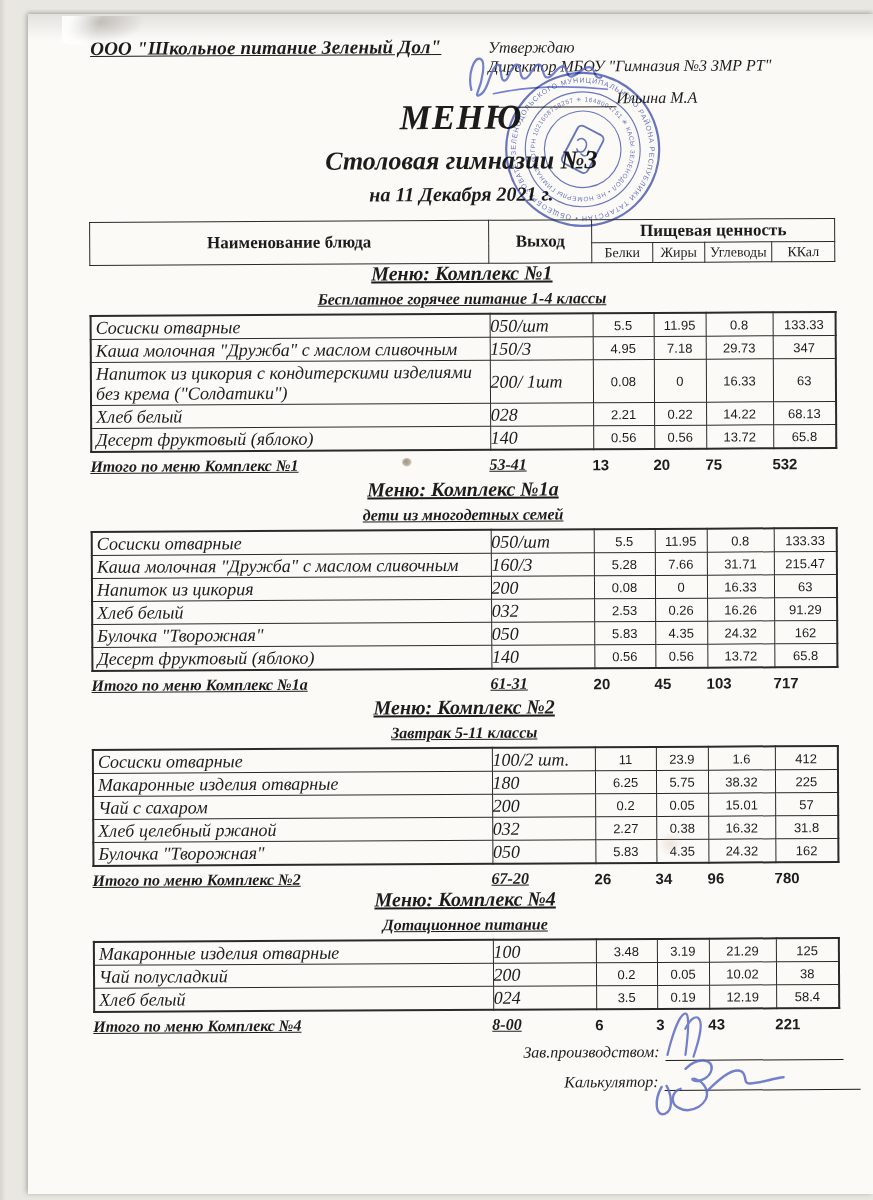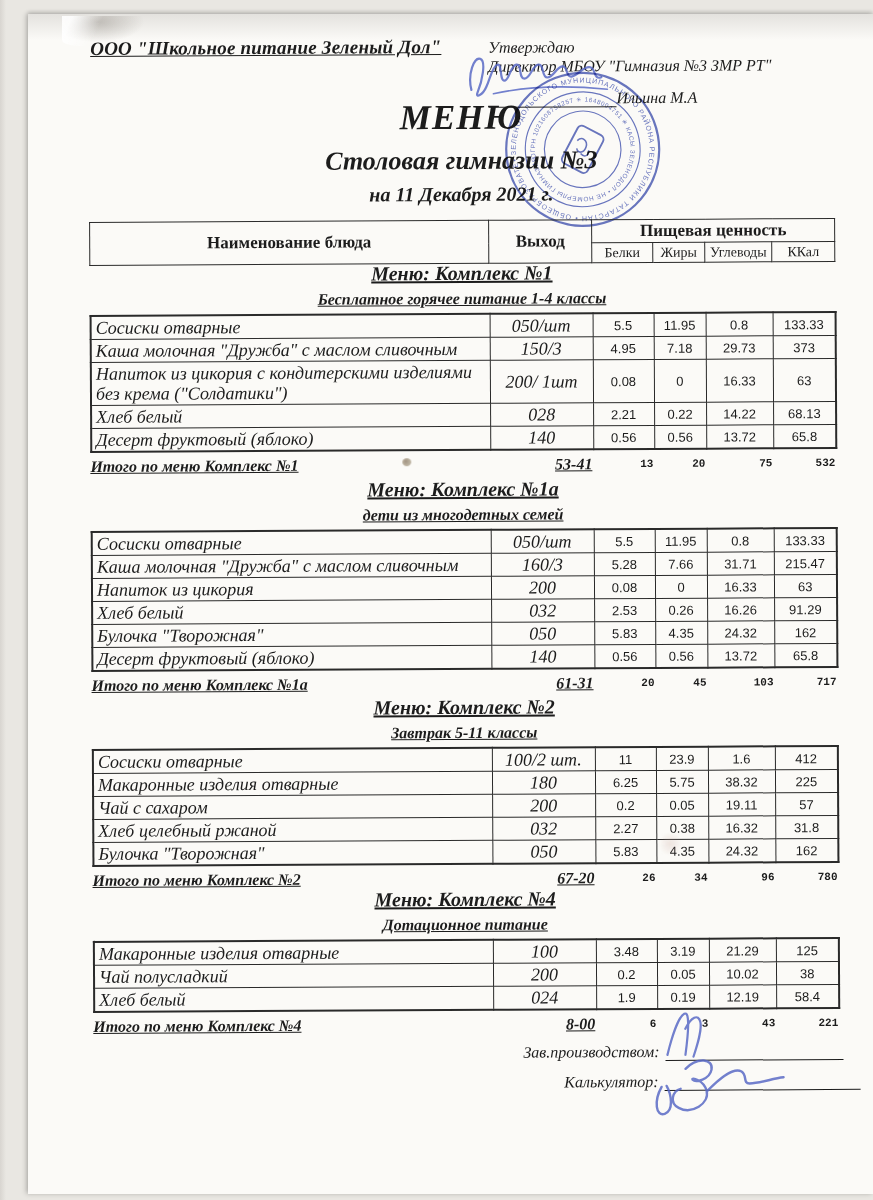--- a/index.html
+++ b/index.html
@@ -49,28 +49,28 @@
   table{border-collapse:collapse;table-layout:fixed;width:745px;}
   col.w1{width:399px}col.w2{width:103px}col.w3{width:61px}col.w4{width:52px}col.w5{width:67px}col.w6{width:63px}
   .head-table{position:absolute;left:60px;top:206px;}
   .head-table td{border:1.6px solid #2a2a2a;text-align:center;vertical-align:middle;}
   .hd-main{font-size:17px;font-weight:bold;height:22px;}
   .hd-nut{font-size:17px;font-weight:bold;height:20px;}
   .hd-small{font-size:14px;height:17px;margin-left:44px;}
   .menu-table{border:2px solid #2a2a2a;}
   .menu-table td{border:1.4px solid #2a2a2a;padding:0;}
   td.c-name{font-style:italic;font-size:18px;line-height:20px;padding:1px 3px 1px 4px;}
-  td.c-out{font-style:italic;font-size:18px;text-align:center;}
+  td.c-out{font-style:italic;font-size:18px;text-align:left;}
   td.c-num{font-family:"Liberation Sans",sans-serif;font-size:13px;text-align:center;}
   .sec-title{font-size:20px;font-weight:bold;font-style:italic;text-decoration:underline;text-align:center;height:22px;line-height:22px;}
   .sec-sub{font-size:16px;font-weight:bold;font-style:italic;text-decoration:underline;text-align:center;height:18px;line-height:18px;margin-top:6px;margin-bottom:5px;}
   .total-row{display:grid;grid-template-columns:399px 103px 61px 52px 67px 63px;margin-top:3px;height:22px;align-items:center;}
   .total-label{font-size:16px;font-weight:bold;font-style:italic;text-decoration:underline;}
-  .total-out{font-size:16px;font-weight:bold;font-style:italic;text-decoration:underline;text-align:right;}
-  .total-num{font-family:Liberation Mono, monospace;font-size:11px;font-weight:bold;text-align:right;}
+  .total-out{font-size:16px;font-weight:bold;font-style:italic;text-decoration:underline;text-align:left;}
+  .total-num{font-family:Liberation Sans, sans-serif;font-size:15px;font-weight:bold;text-align:left;}
   
   .sigfoot{position:absolute;font-style:italic;font-size:16px;display:flex;align-items:flex-end;}
   .sigfoot .lbl{margin-right:6px;}
   .sigfoot .line{display:inline-block;border-bottom:1.7px solid #1a1a1a;height:14px;}
   .sig-svg{position:absolute;pointer-events:none;}
   .stain{position:absolute;left:372px;top:444px;width:9px;height:8px;border-radius:50%;
     background:radial-gradient(circle at 40% 40%,#8d7c66,#b3a893 70%,rgba(0,0,0,0) 100%);opacity:.8;filter:blur(.4px);}
   .smudge{position:absolute;left:625px;top:820px;width:26px;height:22px;border-radius:50%;
     background:radial-gradient(circle,rgba(200,160,150,.25),rgba(0,0,0,0) 70%);filter:blur(1px);}
 </style>
@@ -169,21 +169,21 @@
               <td class="c-num">11.95</td>
               <td class="c-num">0.8</td>
               <td class="c-num">133.33</td>
             </tr>
             <tr>
               <td class="c-name">Каша молочная "Дружба" с маслом сливочным</td>
               <td class="c-out">150/3</td>
               <td class="c-num">4.95</td>
               <td class="c-num">7.18</td>
               <td class="c-num">29.73</td>
-              <td class="c-num">373</td>
+              <td class="c-num">347</td>
             </tr>
             <tr>
               <td class="c-name">Напиток из цикория с кондитерскими изделиями без крема ("Солдатики")</td>
               <td class="c-out">200/ 1шт</td>
               <td class="c-num">0.08</td>
               <td class="c-num">0</td>
               <td class="c-num">16.33</td>
               <td class="c-num">63</td>
             </tr>
             <tr>
@@ -314,21 +314,21 @@
               <td class="c-num">6.25</td>
               <td class="c-num">5.75</td>
               <td class="c-num">38.32</td>
               <td class="c-num">225</td>
             </tr>
             <tr>
               <td class="c-name">Чай с сахаром</td>
               <td class="c-out">200</td>
               <td class="c-num">0.2</td>
               <td class="c-num">0.05</td>
-              <td class="c-num">19.11</td>
+              <td class="c-num">15.01</td>
               <td class="c-num">57</td>
             </tr>
             <tr>
               <td class="c-name">Хлеб  целебный ржаной</td>
               <td class="c-out">032</td>
               <td class="c-num">2.27</td>
               <td class="c-num">0.38</td>
               <td class="c-num">16.32</td>
               <td class="c-num">31.8</td>
             </tr>
@@ -377,21 +377,21 @@
               <td class="c-name">Чай полусладкий</td>
               <td class="c-out">200</td>
               <td class="c-num">0.2</td>
               <td class="c-num">0.05</td>
               <td class="c-num">10.02</td>
               <td class="c-num">38</td>
             </tr>
             <tr>
               <td class="c-name">Хлеб белый</td>
               <td class="c-out">024</td>
-              <td class="c-num">1.9</td>
+              <td class="c-num">3.5</td>
               <td class="c-num">0.19</td>
               <td class="c-num">12.19</td>
               <td class="c-num">58.4</td>
             </tr>
           </tbody>
       </table>
       <div class="total-row">
         <div class="total-label">Итого по меню Комплекс №4</div>
         <div class="total-out">8-00</div>
         <div class="total-num">6</div>

